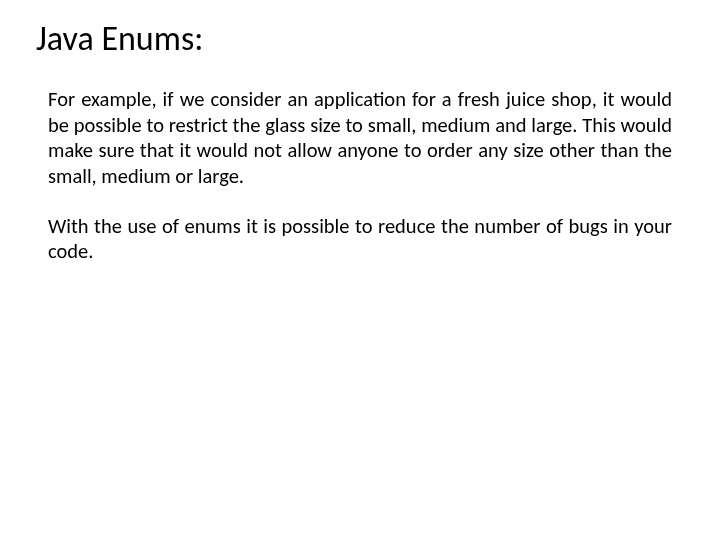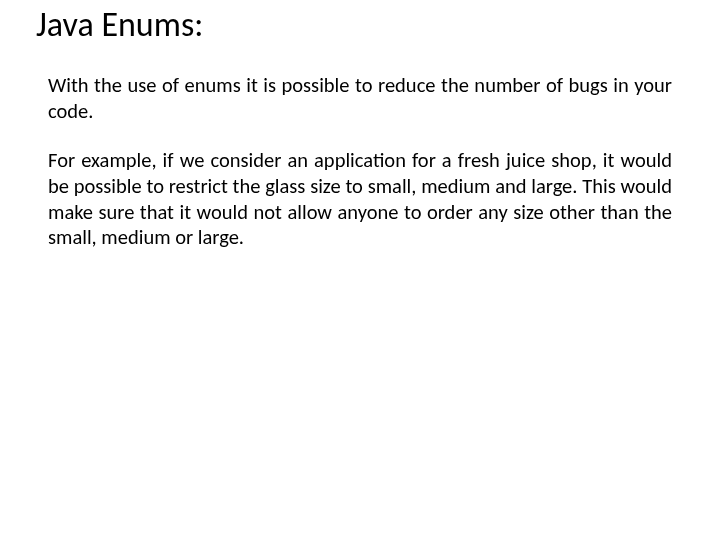--- a/index.html
+++ b/index.html
@@ -1,23 +1,23 @@
 <!DOCTYPE html>
 <html><head>
 <meta charset="utf-8">
 <style>
   * { margin: 0; padding: 0; box-sizing: border-box; }
   html, body { width: 720px; height: 540px; background: #fff; font-family: Calibri, "Segoe UI", Arial, sans-serif; color: #000; }
-  .slide { width: 720px; height: 540px; padding: 4px 48px 0 48px; }
+  .slide { width: 720px; height: 540px; padding: 18px 48px 0 48px; }
   .title { font-size: 34px; font-weight: 400; margin-bottom: 28px; margin-left: -12px; }
   .body { font-size: 20.5px; line-height: 1.25; }
   .para { margin-bottom: 24px; text-align: justify; }
 </style>
 </head>
 <body>
 
 <div class="slide">
   <h1 class="title">Java Enums:</h1>
   <div class="body">
+    <p class="para">For example, if we consider an application for a fresh juice shop, it would be possible to restrict the glass size to small, medium and large. This would make sure that it would not allow anyone to order any size other than the small, medium or large.</p>
     <p class="para">With the use of enums it is possible to reduce the number of bugs in your code.</p>
-    <p class="para">For example, if we consider an application for a fresh juice shop, it would be possible to restrict the glass size to small, medium and large. This would make sure that it would not allow anyone to order any size other than the small, medium or large.</p>
   </div>
 </div>
 
 </body></html>

